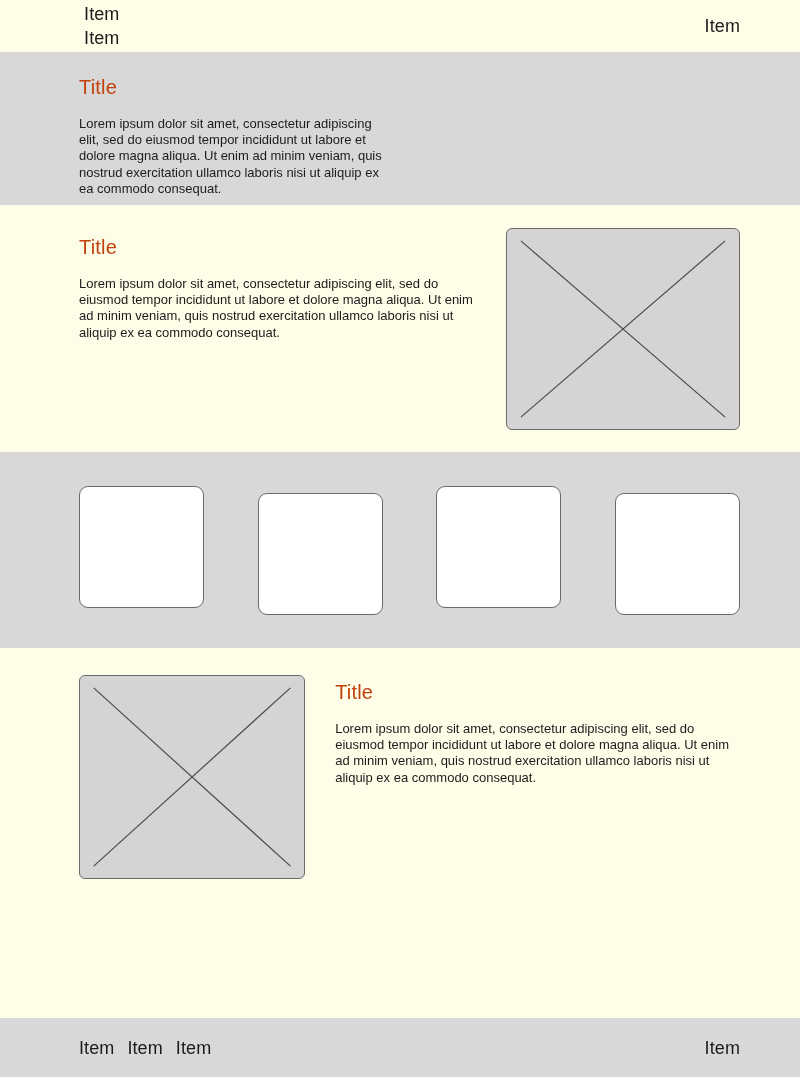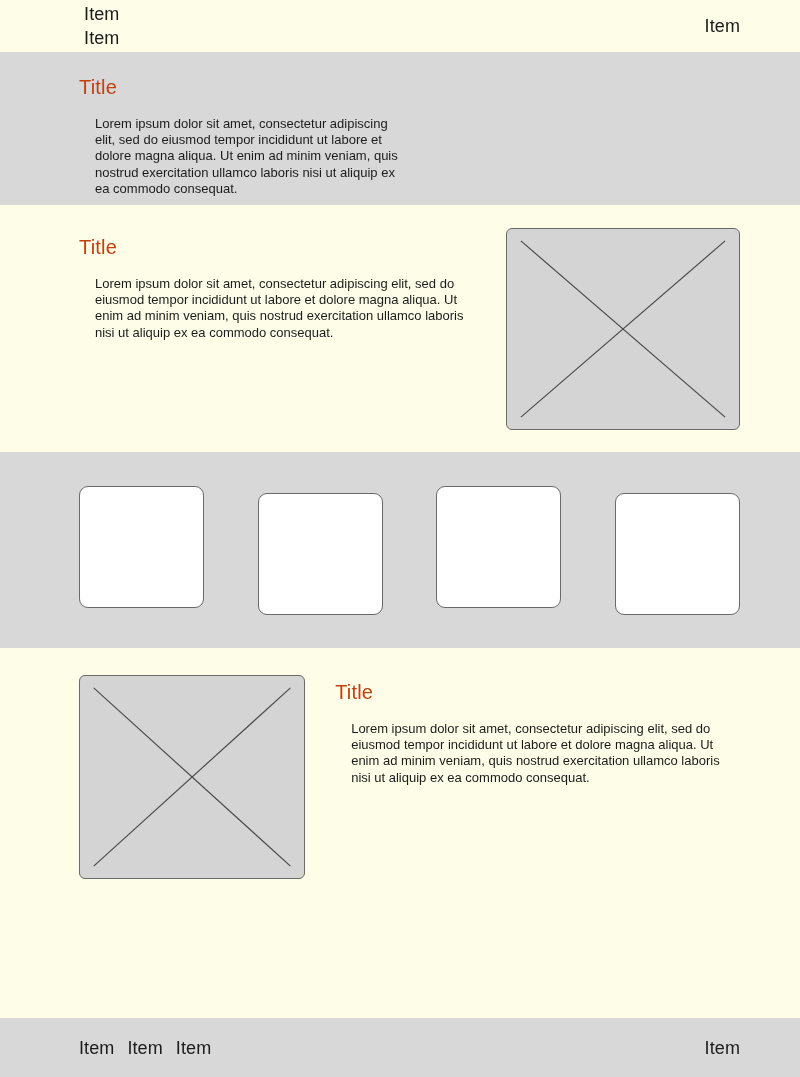--- a/index.html
+++ b/index.html
@@ -63,21 +63,21 @@
     font-size: 20px;
     line-height: 26px;
     font-weight: 400;
     margin: 0 0 16px 0;
     color: #c2410c;
     letter-spacing: 0.2px;
   }
   .sec-body {
     font-size: 13px;
     line-height: 16.2px;
-    margin: 16px;
+    margin: 0;
     color: #1c1c1c;
   }
 
   
   .section-intro {
     flex: 0 0 153px;
     height: 153px;
     box-sizing: border-box;
     padding: 22px 60px 0 79px;
   }

